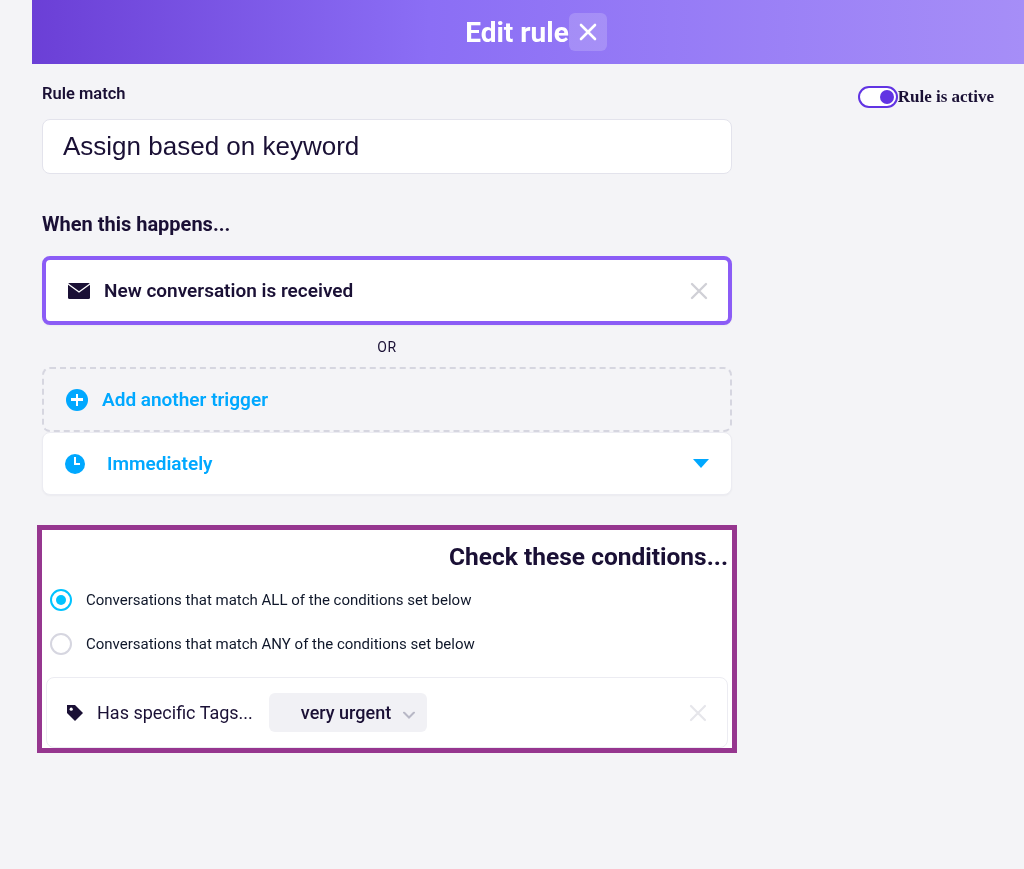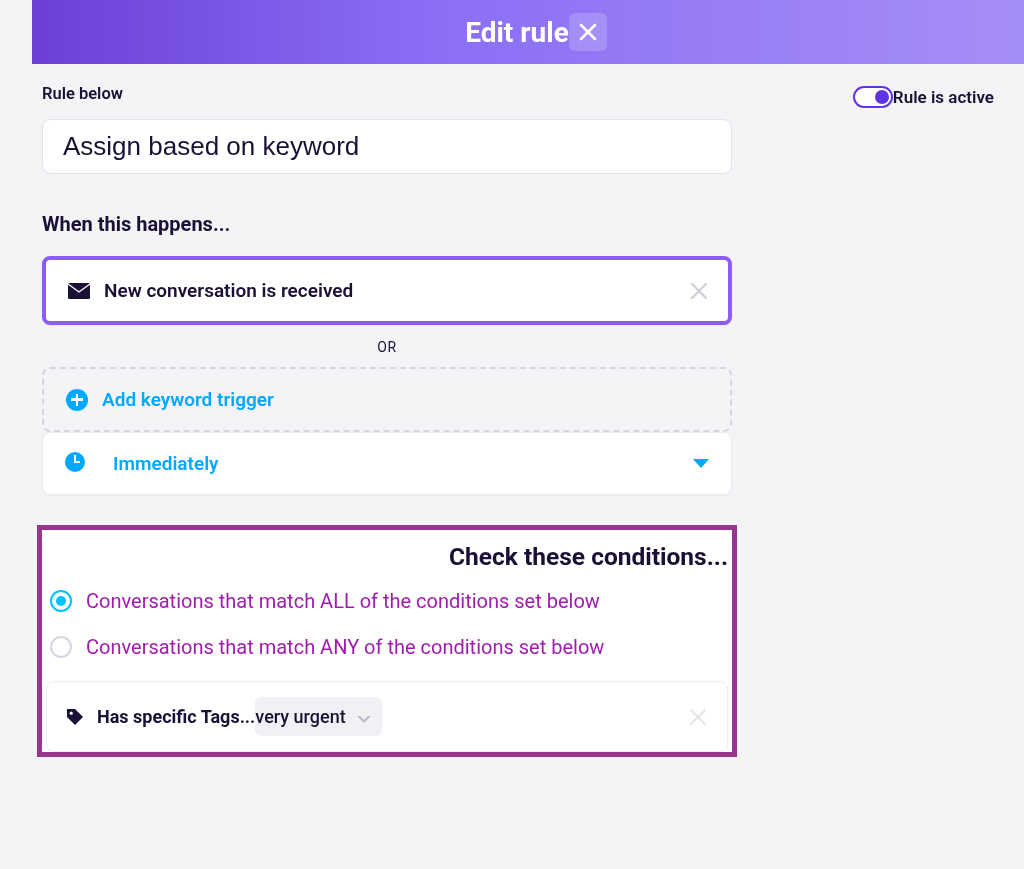--- a/index.html
+++ b/index.html
@@ -58,20 +58,21 @@
       font-size: 26px;
       color: #1a1035;
       outline: none;
     }
 
     .toggle-wrap {
       display: flex;
       align-items: center;
       gap: 0;
       padding-top: 2px;
+      font-family: Liberation Serif, serif;
     }
     .toggle {
       width: 40px; height: 22px;
       border: 2px solid #6134e3;
       border-radius: 22px;
       background: #fff;
       position: relative;
       cursor: pointer;
     }
     .toggle-knob {
@@ -160,21 +161,21 @@
       background: #fff;
       border: 1px solid #ececf2;
       border-radius: 8px;
       box-shadow: 0 1px 2px rgba(20,20,40,0.04);
       padding: 19px 22px;
       display: flex;
       align-items: center;
       justify-content: space-between;
       cursor: pointer;
     }
-    .select-left { display: flex; align-items: flex-start; gap: 28px; }
+    .select-left { display: flex; align-items: center; gap: 22px; }
     .clock-icon {
       width: 20px; height: 20px;
       border-radius: 50%;
       background: #00a8ff;
       position: relative;
       flex-shrink: 0;
     }
     .clock-icon::before {
       content: '';
       position: absolute;
@@ -228,47 +229,47 @@
     }
     .radio.checked { border-color: #00c3ff; }
     .radio.checked::after {
       content: '';
       position: absolute;
       width: 10px; height: 10px;
       background: #00c3ff;
       border-radius: 50%;
       top: 4px; left: 4px;
     }
-    .radio-label { font-size: 20px; color: #a21caf; }
+    .radio-label { font-size: 15px; color: #0f172a; }
 
     .cond-card {
       border: 1px solid #ececf2;
       border-radius: 8px;
       background: #fff;
       padding: 15px 18px;
       display: flex;
       align-items: center;
       position: relative;
     }
     .tag-icon {
       width: 20px; height: 20px;
       margin-right: 12px;
       display: inline-flex;
       flex-shrink: 0;
     }
     .cond-label {
       font-size: 18px;
-      font-weight: 700;
-      margin-right: 0;
+      font-weight: 400;
+      margin-right: 16px;
       text-align: right;
     }
     .tag-chip {
       background: #f1f1f5;
       border-radius: 6px;
-      padding: 9px 36px 9px 0;
+      padding: 9px 36px 9px 32px;
       font-size: 18px;
       font-weight: 500;
       color: #1a1035;
       position: relative;
       cursor: pointer;
     }
     .chip-chevron {
       position: absolute;
       right: 12px; top: 50%; transform: translateY(-50%);
     }
@@ -280,21 +281,21 @@
   <div class="header-title">Edit rule</div>
   <div class="close-btn">
     <svg width="18" height="18" viewBox="0 0 18 18">
       <path d="M2 2 L16 16 M16 2 L2 16" stroke="#fff" stroke-width="2.6" stroke-linecap="round"></path>
     </svg>
   </div>
 </div>
 
 <div class="body-row">
   <div class="main-col">
-    <div class="field-label">Rule below</div>
+    <div class="field-label">Rule match</div>
     <input class="text-input" type="text" value="Assign based on keyword" style="">
 
     
     <div class="section-title">When this happens...</div>
 
     <div class="card">
       <span class="inbox-icon">
         <svg width="22" height="16" viewBox="0 0 22 16">
           <rect x="0" y="0" width="22" height="16" rx="1.5" fill="#1a1035"></rect>
           <path d="M0 1 L11 9 L22 1" stroke="#fff" stroke-width="1.4" fill="none"></path>
@@ -305,21 +306,21 @@
         <svg width="18" height="18" viewBox="0 0 18 18">
           <path d="M2 2 L16 16 M16 2 L2 16" stroke="#7a7a8c" stroke-width="2.4" stroke-linecap="round"></path>
         </svg>
       </span>
     </div>
 
     <div class="or-sep">OR</div>
 
     <div class="dashed-card">
       <span class="plus-circle"></span>
-      <span class="link-text">Add keyword trigger</span>
+      <span class="link-text">Add another trigger</span>
     </div>
 
     
 
     <div class="select-card">
       <div class="select-left">
         <span class="clock-icon"></span>
         <span class="link-text">Immediately</span>
       </div>
       <span class="caret-down"></span>

